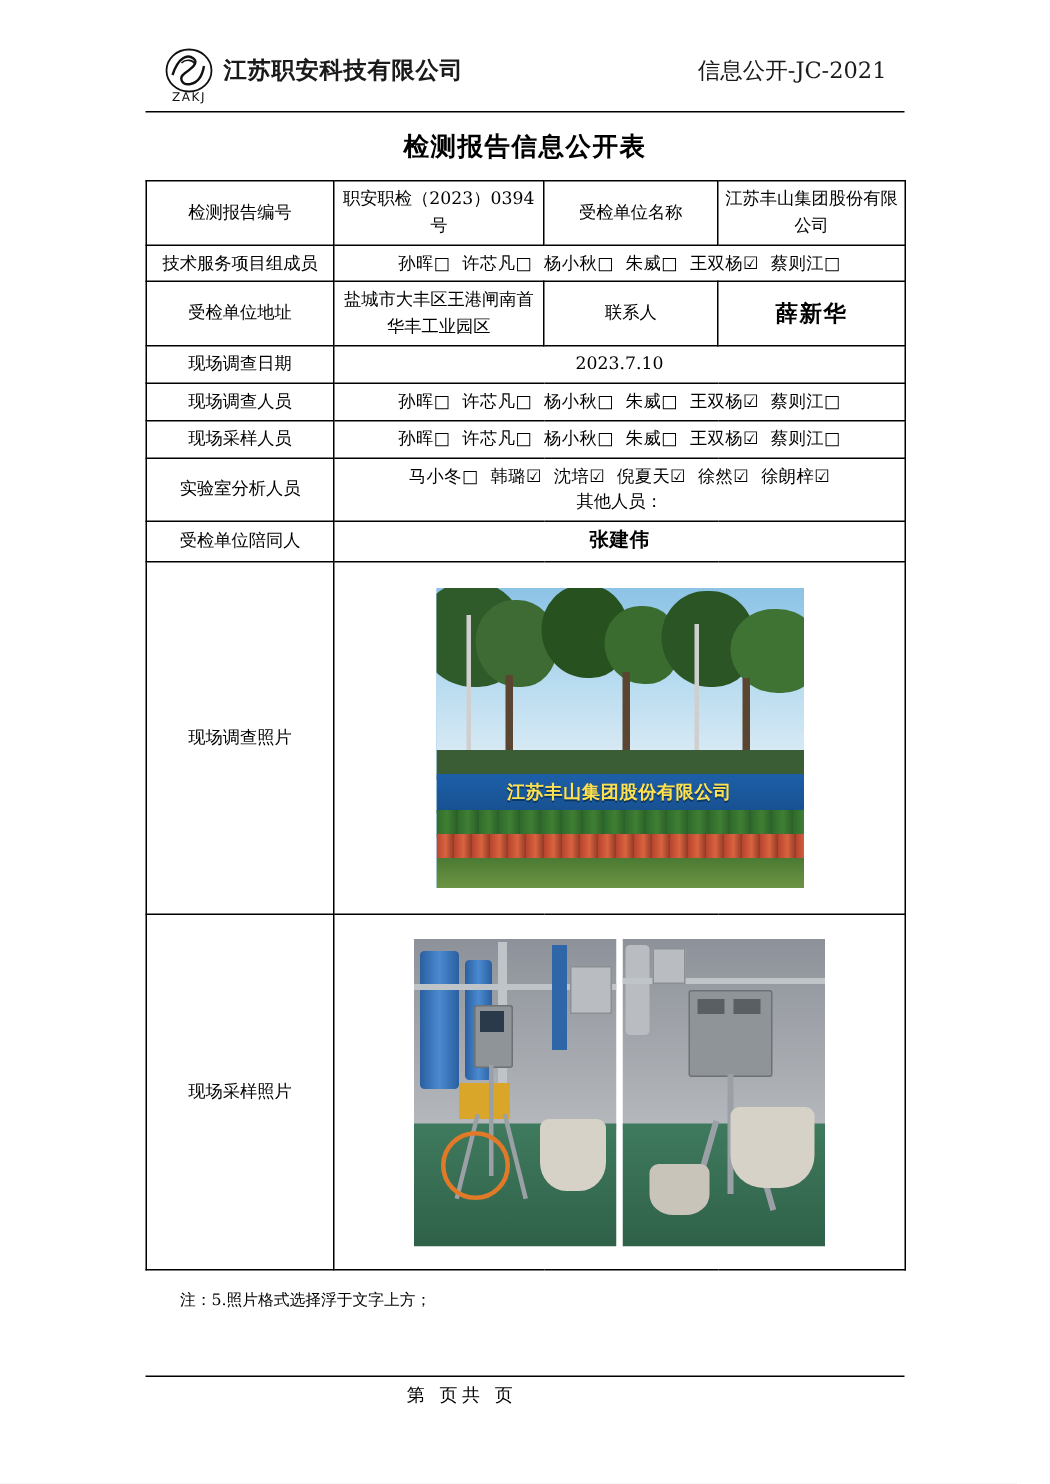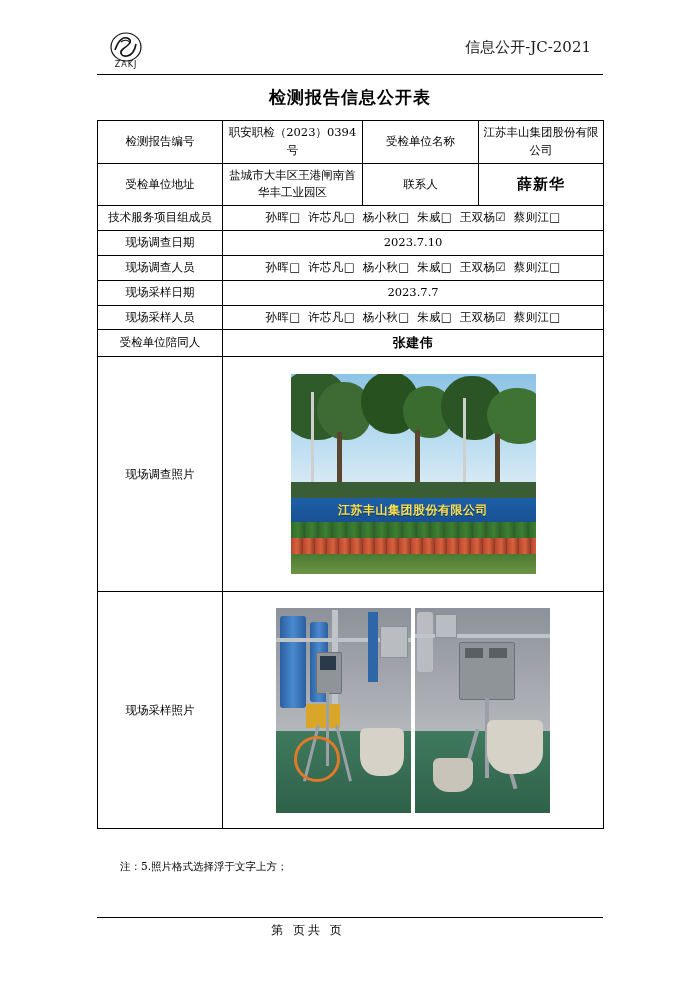--- a/index.html
+++ b/index.html
@@ -237,20 +237,21 @@
 
   <div class="header">
     <div class="logo">
       <svg width="42" height="40" viewBox="0 0 42 40">
         <ellipse cx="21" cy="17" rx="15" ry="14" fill="none" stroke="#111" stroke-width="1.2"></ellipse>
         <path d="M10 20 C14 8, 20 6, 24 9 C28 12, 22 16, 18 19 C14 22, 16 27, 22 26 C27 25, 30 20, 31 14" fill="none" stroke="#111" stroke-width="1.6"></path>
         <path d="M16 12 C19 9, 24 10, 25 13" fill="none" stroke="#111" stroke-width="1.1"></path>
         <text x="21" y="37" font-size="8" text-anchor="middle" font-family="DejaVu Sans, sans-serif" fill="#111" letter-spacing="1">ZAKJ</text>
       </svg>
     </div>
+    <div class="company-name">江苏职安科技有限公司</div>
     <div class="doc-code">信息公开-JC-2021</div>
   </div>
   <div class="header-rule"></div>
 
   <div class="doc-title">检测报告信息公开表</div>
 
   <table class="tbl">
     <colgroup>
       <col style="width:125px">
       <col style="width:140px">
@@ -258,44 +259,47 @@
       <col style="width:125px">
     </colgroup>
     <tbody>
       <tr>
         <td class="lbl cellpad">检测报告编号</td>
         <td class="cellpad">职安职检（2023）0394 号</td>
         <td class="cellpad">受检单位名称</td>
         <td class="cellpad">江苏丰山集团股份有限公司</td>
       </tr>
       <tr>
+        <td class="lbl">技术服务项目组成员</td>
+        <td colspan="3" class="names"><span class="nm">孙晖□</span>&nbsp; <span class="nm">许芯凡□</span>&nbsp; <span class="nm">杨小秋□</span>&nbsp; <span class="nm">朱威□</span>&nbsp; <span class="nm">王双杨☑</span>&nbsp; <span class="nm">蔡则江□</span></td>
+      </tr>
+      <tr>
         <td class="lbl">受检单位地址</td>
         <td class="addr-cell">盐城市大丰区王港闸南首华丰工业园区</td>
         <td>联系人</td>
         <td class="sig">薛新华</td>
       </tr>
       <tr>
-        <td class="lbl">技术服务项目组成员</td>
-        <td colspan="3" class="names"><span class="nm">孙晖□</span>&nbsp; <span class="nm">许芯凡□</span>&nbsp; <span class="nm">杨小秋□</span>&nbsp; <span class="nm">朱威□</span>&nbsp; <span class="nm">王双杨☑</span>&nbsp; <span class="nm">蔡则江□</span></td>
-      </tr>
-      <tr>
         <td class="lbl">现场调查日期</td>
         <td colspan="3">2023.7.10</td>
       </tr>
       <tr>
         <td class="lbl">现场调查人员</td>
         <td colspan="3" class="names"><span class="nm">孙晖□</span>&nbsp; <span class="nm">许芯凡□</span>&nbsp; <span class="nm">杨小秋□</span>&nbsp; <span class="nm">朱威□</span>&nbsp; <span class="nm">王双杨☑</span>&nbsp; <span class="nm">蔡则江□</span></td>
       </tr>
       <tr>
-        <td class="lbl">现场采样日期</td>
-        <td colspan="3">2023.7.7</td>
-      </tr>
-      <tr>
         <td class="lbl">现场采样人员</td>
         <td colspan="3" class="names"><span class="nm">孙晖□</span>&nbsp; <span class="nm">许芯凡□</span>&nbsp; <span class="nm">杨小秋□</span>&nbsp; <span class="nm">朱威□</span>&nbsp; <span class="nm">王双杨☑</span>&nbsp; <span class="nm">蔡则江□</span></td>
+      </tr>
+      <tr>
+        <td class="lbl">实验室分析人员</td>
+        <td colspan="3" class="lab-cell">
+          <span class="names"><span class="nm">马小冬□</span>&nbsp; <span class="nm">韩璐☑</span>&nbsp; <span class="nm">沈培☑</span>&nbsp; <span class="nm">倪夏天☑</span>&nbsp; <span class="nm">徐然☑</span>&nbsp; <span class="nm">徐朗梓☑</span></span>
+          <span class="other-line">其他人员：</span>
+        </td>
       </tr>
       <tr>
         <td class="lbl cellpad">受检单位陪同人</td>
         <td colspan="3" class="sig-small">张建伟</td>
       </tr>
 
       <tr>
         <td class="lbl">现场调查照片</td>
         <td colspan="3" class="photo-cell">
           <div class="photo-wrap">

